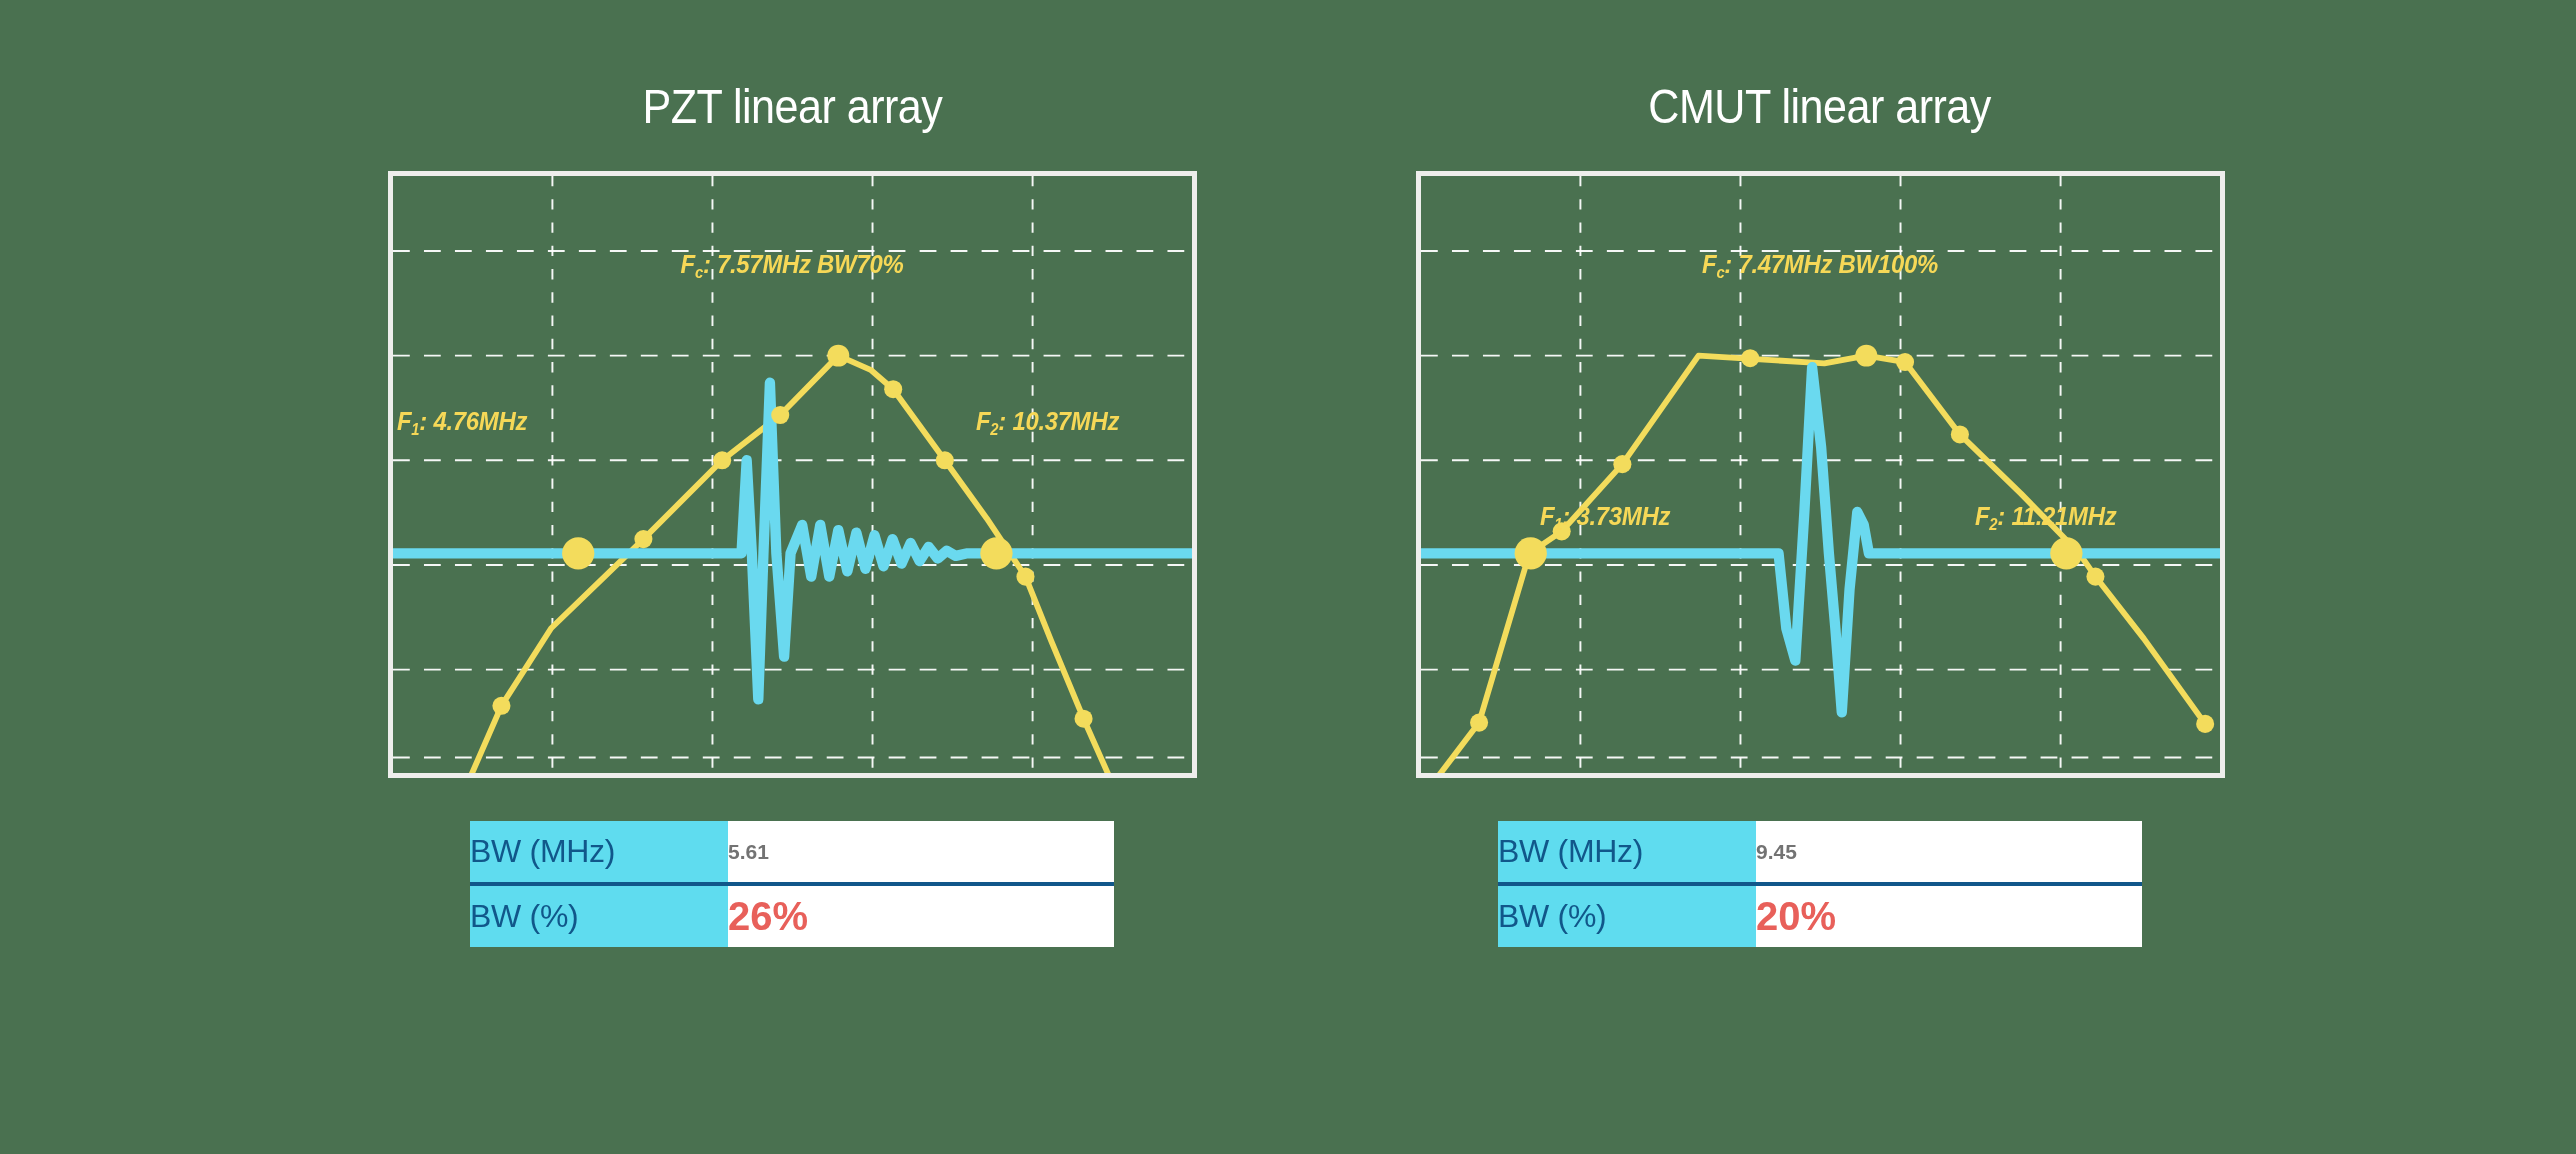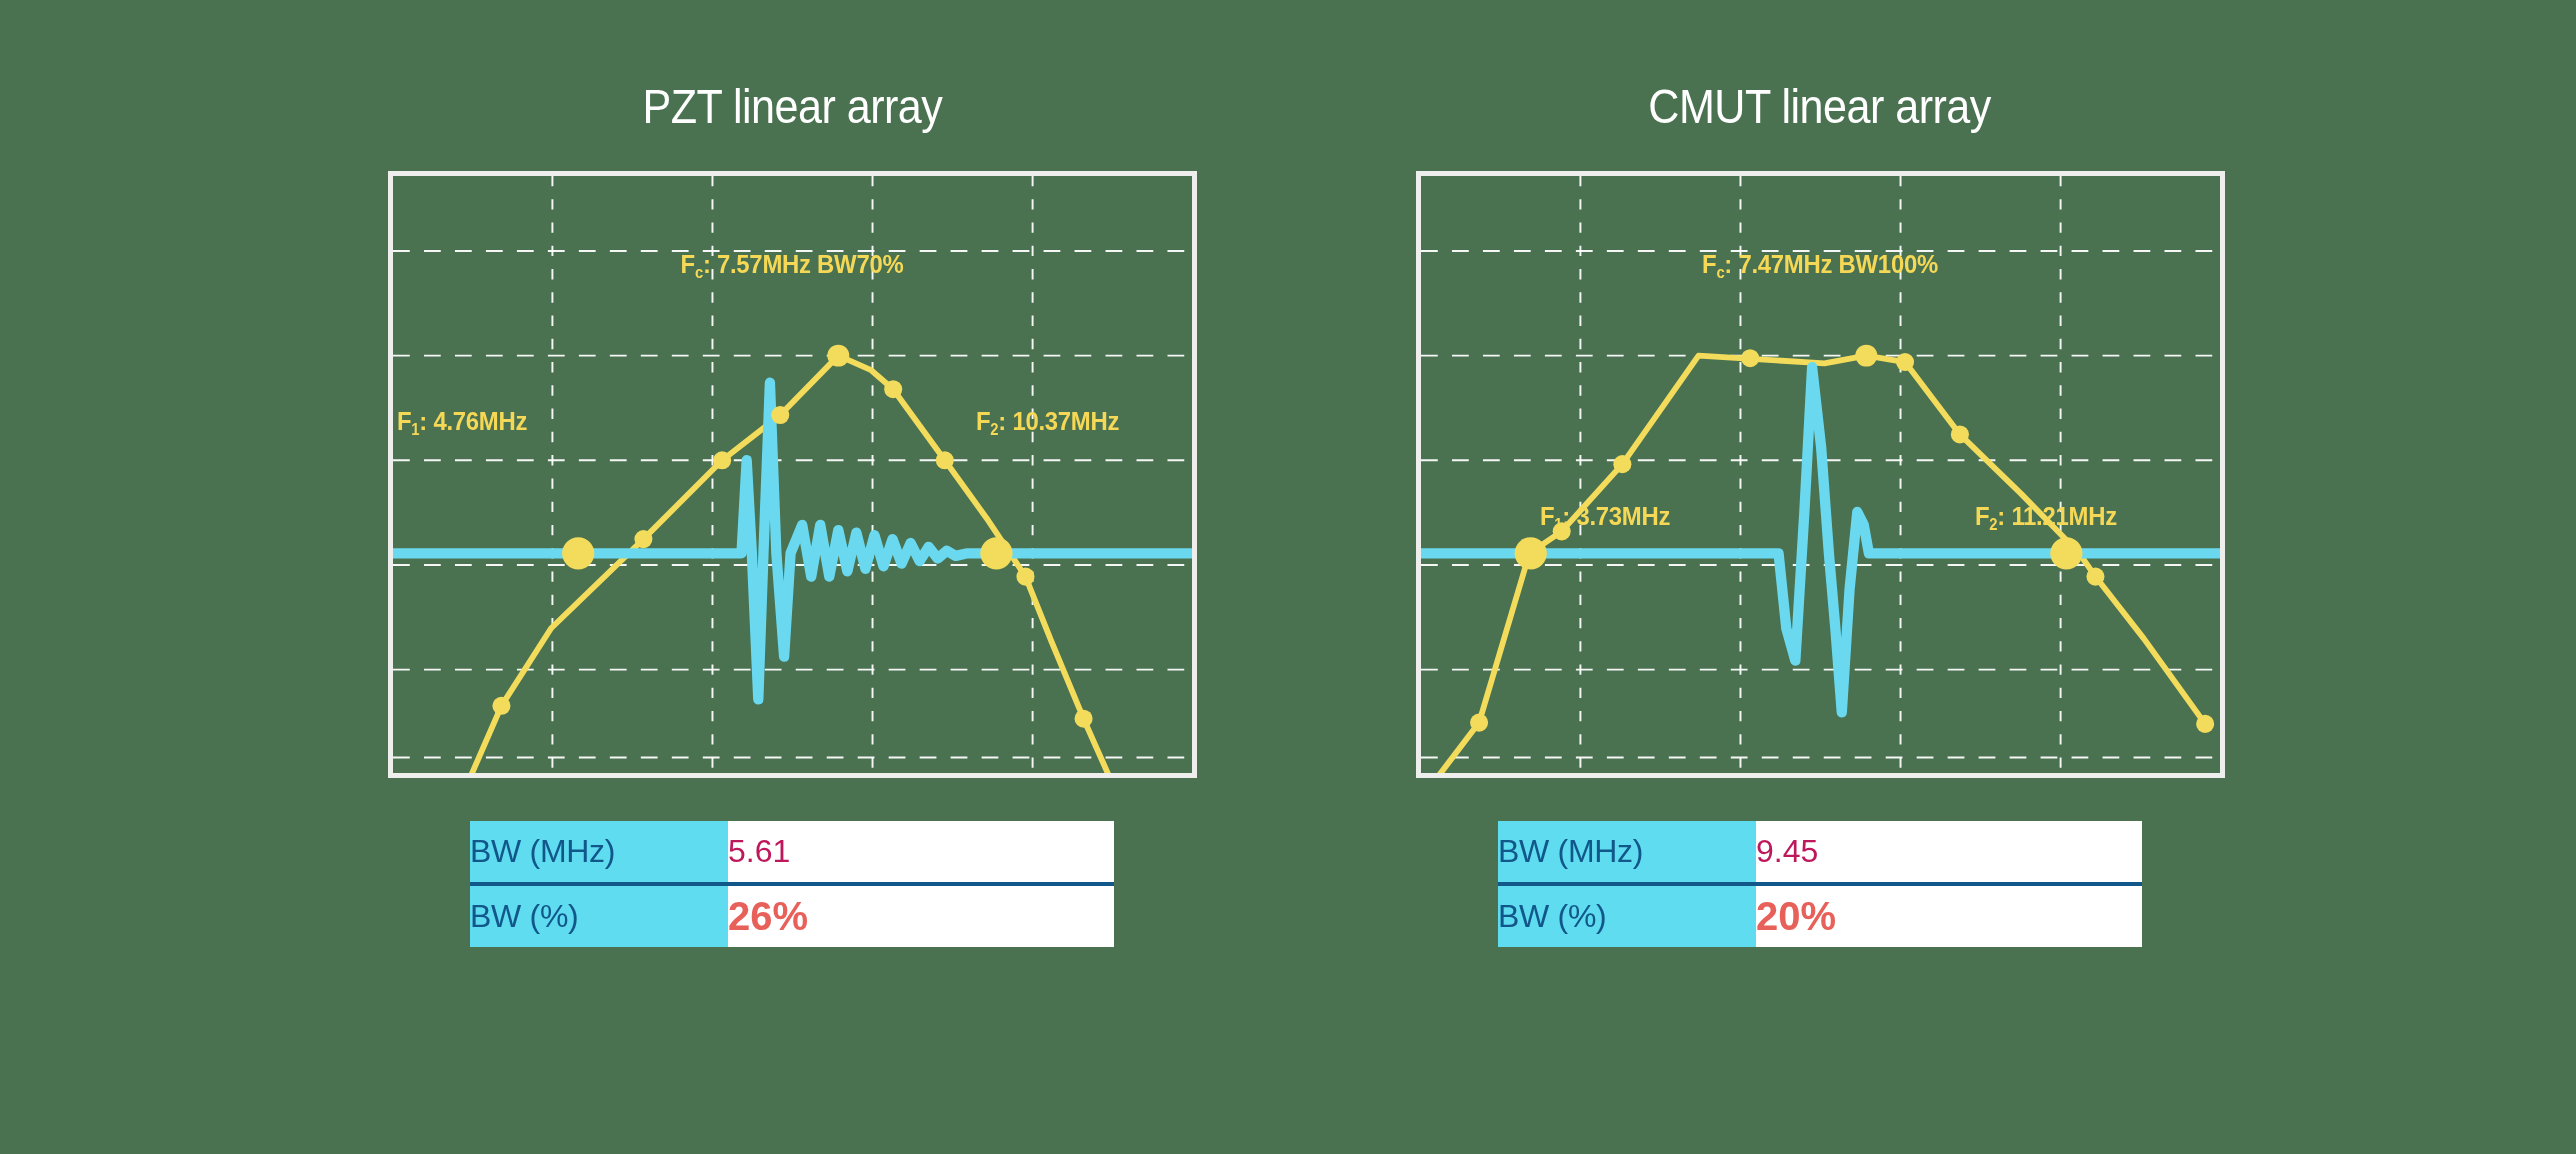--- a/index.html
+++ b/index.html
@@ -15,21 +15,21 @@
     gap:219px;padding-top:82px;box-sizing:border-box;padding-left:36px;
   }
   .panel{display:flex;flex-direction:column;align-items:center;width:809px;}
   .panel-title{
     color:#ffffff;font-size:49px;line-height:1;font-weight:400;
     letter-spacing:-0.6px;margin:0 0 40px 0;white-space:nowrap;
     transform:scaleX(.88);transform-origin:center;
   }
   .chart-frame{
     position:relative;width:809px;height:607px;box-sizing:border-box;
-    border:5.8px solid #eeeeec;background:#4a7150;
+    border:5.8px solid #eeeeec;background:#4a7150;font-style:italic;
   }
   .chart-svg{position:absolute;inset:0;width:100%;height:100%;display:block;}
   .ann{
     position:absolute;color:#f6d857;font-size:26px;line-height:1;
     white-space:nowrap;font-weight:700;letter-spacing:-0.3px;
     transform:scaleX(.92);transform-origin:left center;
   }
   .ann sub{font-size:.62em;vertical-align:-.32em;}
   .ann-fc{left:50%;top:75px;transform:translateX(-50%) scaleX(.92);transform-origin:center;}
   .ann-f1-left{left:4.5px;top:232px;}
@@ -41,21 +41,21 @@
     margin-top:43px;width:644px;border-collapse:collapse;table-layout:fixed;
     background:#ffffff;
   }
   .bw-table tr{height:63px;}
   .bw-table td{padding:0;text-align:left;vertical-align:middle;}
   .bw-table .lbl{
     width:258px;background:#5fdcef;color:#11578a;
     font-size:32px;font-weight:400;letter-spacing:-0.3px;
   }
   .bw-table .val{
-    background:#ffffff;color:#be185d;font-size:32px;font-weight:400;
+    background:#ffffff;color:#737373;font-size:21px;font-weight:700;
   }
   .bw-table tr.row-pct .val{color:#e8605a;font-size:40px;font-weight:700;}
   .bw-table tr.row-mhz{border-bottom:4.5px solid #11578a;}
 </style>
 </head>
 <body>
 
 <div class="panels">
 
   <div class="panel">

